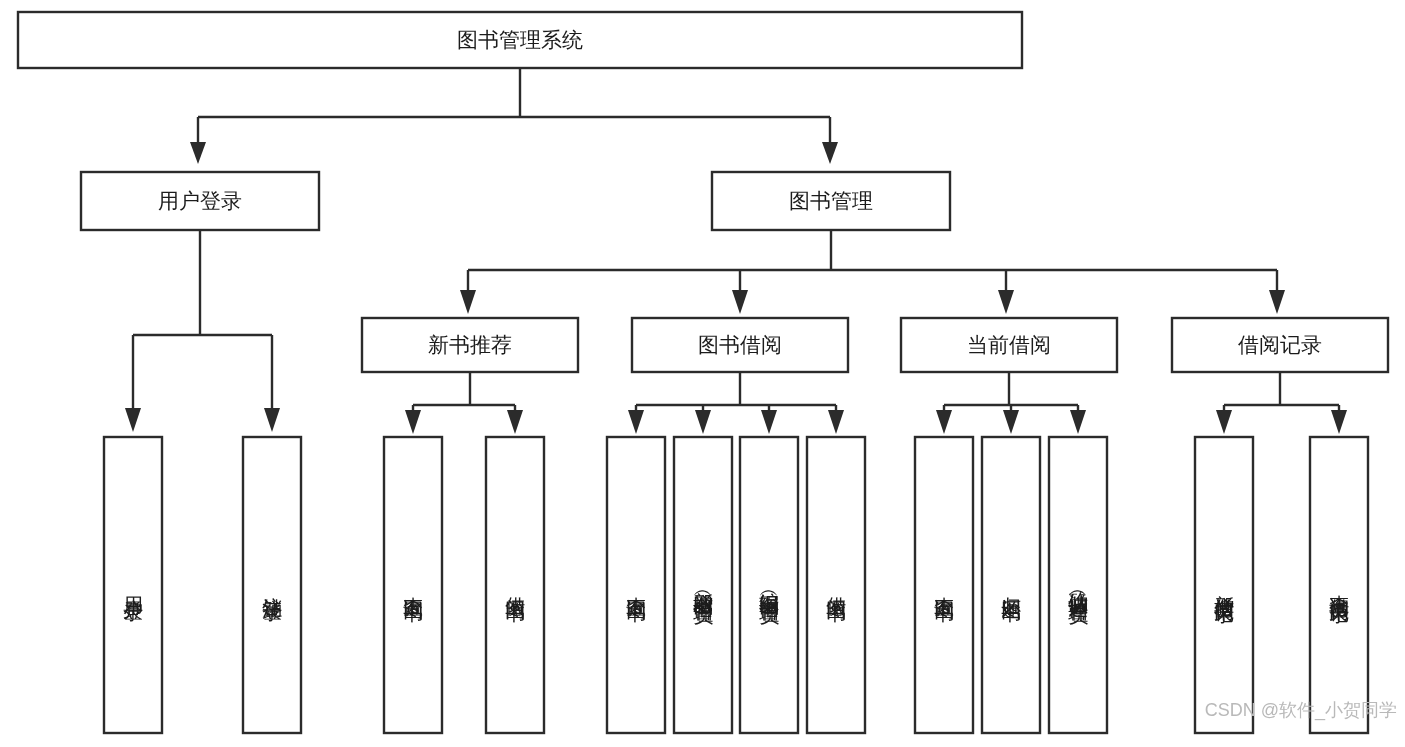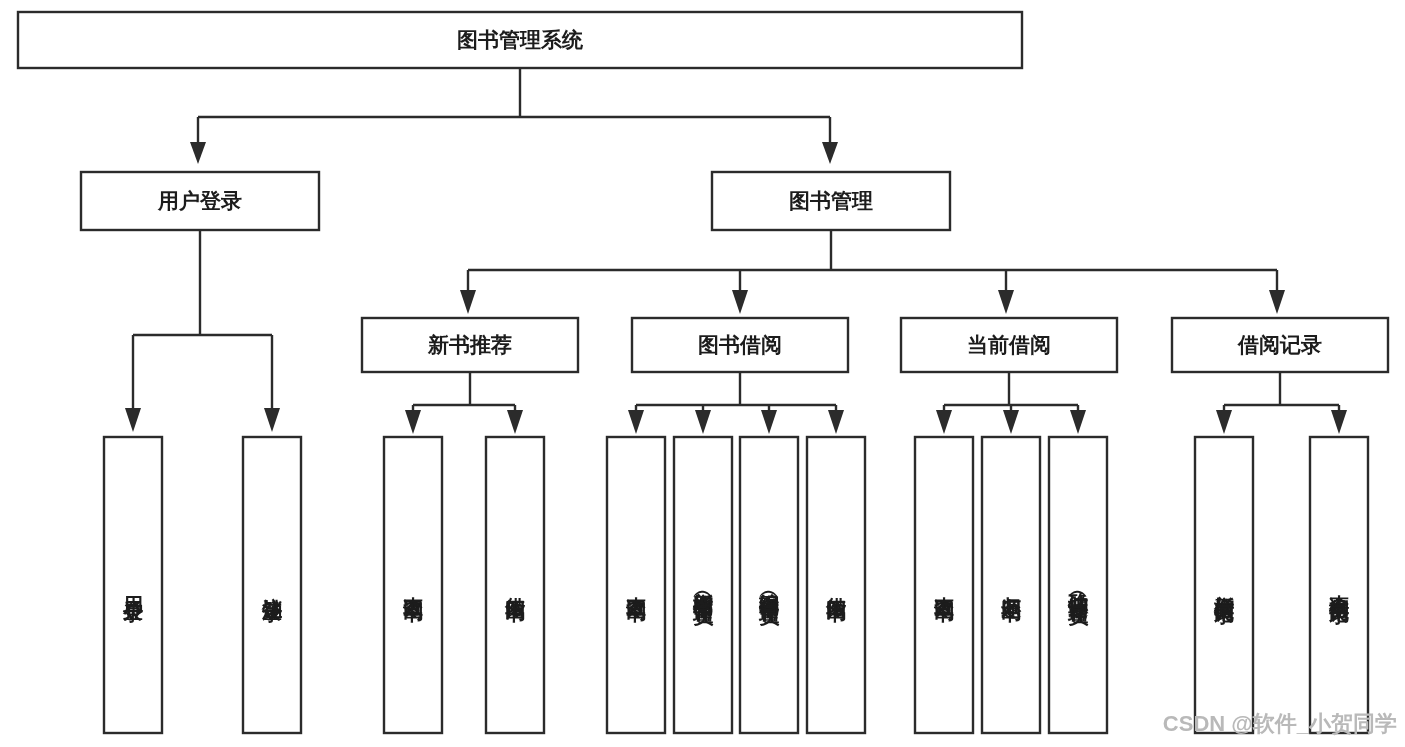--- a/index.html
+++ b/index.html
@@ -11,21 +11,20 @@
     width: 1405px;
     height: 747px;
     font-family: "Liberation Sans", "DejaVu Sans", sans-serif;
     overflow: hidden;
     position: relative;
   }
   #diagram-root {
     position: relative;
     width: 1405px;
     height: 747px;
-    font-weight: bold;
   }
   svg#chart-svg {
     position: absolute;
     top: 0;
     left: 0;
     width: 1405px;
     height: 747px;
     display: block;
   }
   .node-box {
@@ -63,23 +62,23 @@
     display: flex;
     align-items: center;
     justify-content: center;
     text-align: center;
     white-space: nowrap;
     pointer-events: none;
   }
   .watermark {
     position: absolute;
     right: 8px;
-    bottom: 8px;
-    font-family: "Liberation Sans", "DejaVu Sans", sans-serif;
-    font-size: 22px;
+    bottom: 25px;
+    font-family: "Liberation Sans", "DejaVu Sans", sans-serif;
+    font-size: 18px;
     color: #b9b9b9;
     white-space: nowrap;
   }
 </style>
 </head>
 <body>
 
 <div id="diagram-root">
 
   <svg id="chart-svg" viewBox="0 0 1405 747" xmlns="http://www.w3.org/2000/svg">

